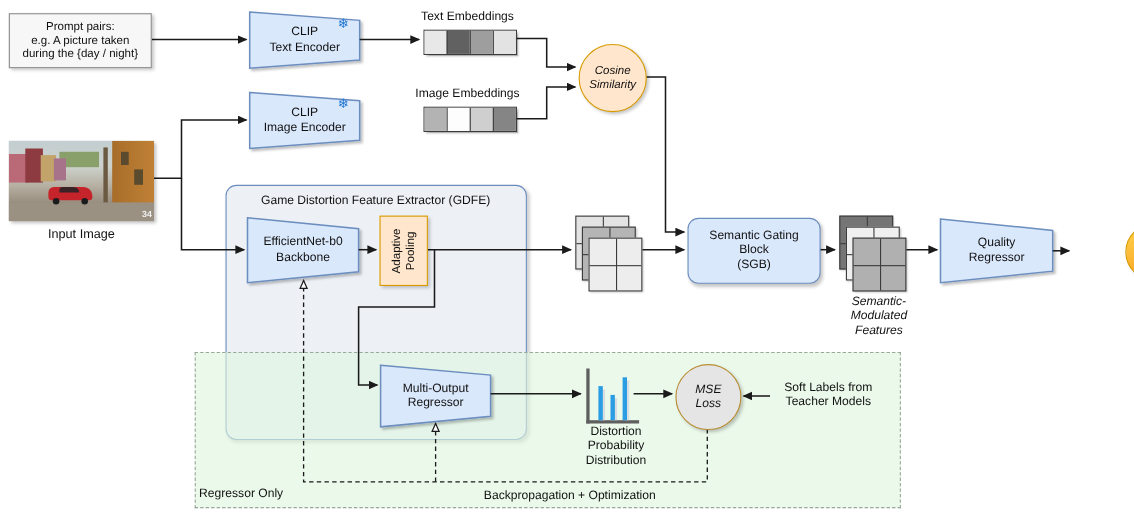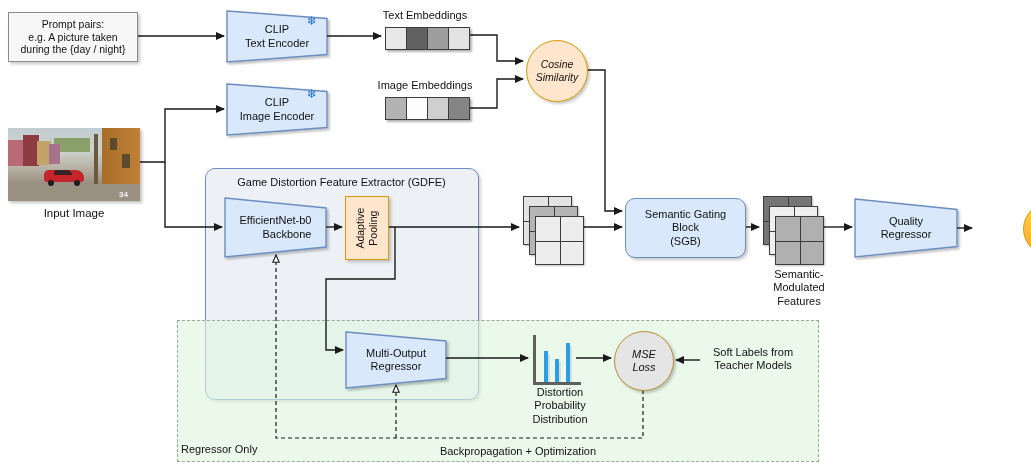--- a/index.html
+++ b/index.html
@@ -158,46 +158,46 @@
     <div style="left:41px;top:16px;width:11px;height:20px;background:#a7738a;"></div>
     <div style="left:94px;top:0;width:38px;height:60px;background:linear-gradient(90deg,#a76d29,#c08136);"></div>
     <div style="left:102px;top:10px;width:7px;height:12px;background:#5a4a2e;"></div>
     <div style="left:114px;top:26px;width:8px;height:14px;background:#5a4a2e;"></div>
     <div style="left:86px;top:6px;width:4px;height:52px;background:#6b5a41;"></div>
     <div style="left:0;top:56px;width:132px;height:17px;background:#9b9183;"></div>
     <div style="left:36px;top:42px;width:40px;height:12px;background:#c5242b;border-radius:5px 8px 3px 3px;"></div>
     <div style="left:46px;top:42px;width:18px;height:5px;background:#3a2226;border-radius:3px 5px 0 0;"></div>
     <div style="left:40px;top:52px;width:6px;height:6px;background:#1c1c1c;border-radius:50%;"></div>
     <div style="left:66px;top:52px;width:6px;height:6px;background:#1c1c1c;border-radius:50%;"></div>
-    <span class="hud" style="position:absolute;right:12px;bottom:2px;margin-left:28px;">34</span>
+    <span class="hud" style="position:absolute;right:2px;bottom:2px;margin-left:28px;">34</span>
   </div>
   <div class="lbl" style="left:20px;top:206px;width:108px;font-size:11.5px;">Input Image</div>
 
   <div id="gdfe-title" class="lbl">Game Distortion Feature Extractor (GDFE)</div>
-  <div class="lbl flexc" style="left:225px;top:198px;width:101px;height:59px;text-align:right;">EfficientNet-b0
+  <div class="lbl flexc" style="left:225px;top:198px;width:101px;height:59px;">EfficientNet-b0
 Backbone</div>
   <div id="adaptive-pooling" class="abs flexc">
     <span>Adaptive
 Pooling</span>
   </div>
   <div class="lbl flexc" style="left:346px;top:332px;width:100px;height:56px;">Multi-Output
 Regressor</div>
 
   <div class="fm-layer" style="left: 523px; top: 196px; background: rgb(227, 227, 227);"></div>
   <div class="fm-layer" style="left: 529px; top: 206px; background: rgb(181, 181, 181);"></div>
   <div class="fm-layer" style="left: 535px; top: 216px; background: rgb(237, 237, 237);"></div>
 
   <div id="sgb" class="abs blue-node flexc lbl">Semantic Gating
 Block
 (SGB)</div>
 
   <div class="fm-layer" style="left: 763px; top: 196px; background: rgb(117, 117, 117);"></div>
   <div class="fm-layer" style="left: 769px; top: 206px; background: rgb(240, 240, 240);"></div>
   <div class="fm-layer" style="left: 775px; top: 216px; background: rgb(176, 176, 176);"></div>
-  <div class="lbl" style="left:749px;top:268px;width:100px;">Semantic-
+  <div class="lbl" style="left:749px;top:268px;width:100px;font-style:italic;">Semantic-
 Modulated
 Features</div>
 
   <div class="lbl flexc" style="left:855px;top:199px;width:102px;height:58px;">Quality
 Regressor</div>
   <div id="score" class="abs circle flexc lbl">Score</div>
 
   <div id="training-label" class="lbl">Regressor Only</div>
   <div id="backprop-label" class="lbl">Backpropagation + Optimization</div>
 

